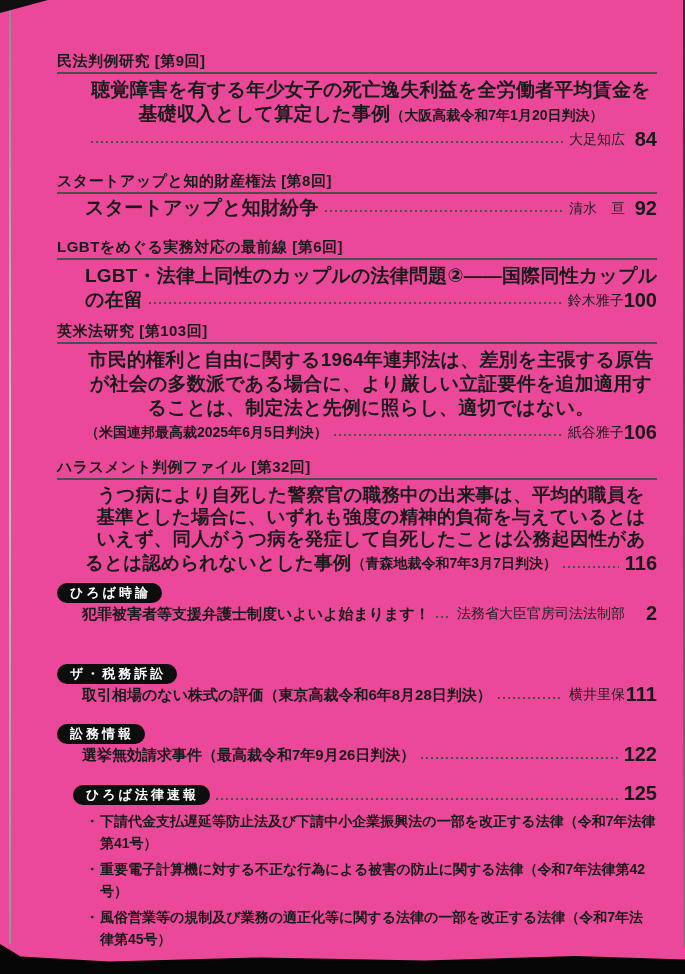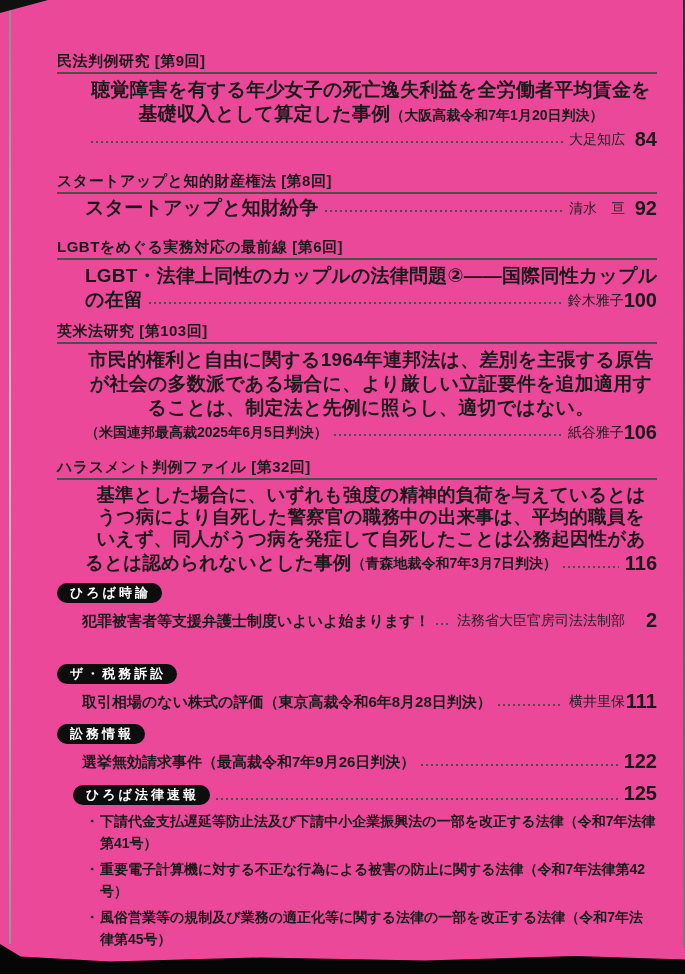--- a/index.html
+++ b/index.html
@@ -32,21 +32,21 @@
   .row { display:flex; align-items:center; padding-left:28px; line-height:20px; margin-top:2px; }
   .dots { flex:1 1 auto; height:2px; align-self:flex-end; margin:0 6px 6px 6px;
     background-image:repeating-linear-gradient(90deg,#4c4c4c 0 2px,transparent 2px 5px); }
   .author { font-size:14px; font-weight:500; color:#222; white-space:nowrap; }
   .pg { font-size:20px; font-weight:700; min-width:32px; text-align:right; white-space:nowrap; }
   
   .badge { display:inline-block; background:#0d0d0d; color:#fff; font-size:13px; font-weight:600;
     letter-spacing:3px; line-height:15px; padding:2px 11px 3px 13px; border-radius:10px; }
   .badge-row { display:flex; align-items:flex-end; padding-left:16px; }
   .badge-row .dots { margin-bottom:5px; }
-  .bitem { display:flex; align-items:flex-end; padding-left:25px; margin-top:7px;
+  .bitem { display:flex; align-items:flex-end; padding-left:25px; margin-top:0;
     font-size:15px; font-weight:700; line-height:21px; }
   .bitem .btitle { white-space:nowrap; }
   
   .bullets { margin-top:5px; padding-left:28px; }
   .bullet { display:flex; font-size:14px; font-weight:600; line-height:22px; margin-bottom:4px; }
   .bullet .marker { flex:0 0 15px; }
   .bullet .btext { flex:1; }
 </style>
 </head>
 <body>
@@ -93,22 +93,22 @@
     <div class="row">
       <span class="note">（米国連邦最高裁2025年6月5日判決）</span>
       <span class="dots"></span>
       <span class="author">紙谷雅子</span>
       <span class="pg">106</span>
     </div>
   </div>
 
   <div class="blk tight" style="top:458px;">
     <div class="sec-head">ハラスメント判例ファイル [第32回]</div>
+    <div class="title-line t-lg">うつ病により自死した警察官の職務中の出来事は、平均的職員を</div>
     <div class="title-line t-lg">基準とした場合に、いずれも強度の精神的負荷を与えているとは</div>
-    <div class="title-line t-lg">うつ病により自死した警察官の職務中の出来事は、平均的職員を</div>
     <div class="title-line t-lg">いえず、同人がうつ病を発症して自死したことは公務起因性があ</div>
     <div class="row" style="line-height:22px;">
       <span class="t-lg" style="font-size:18.5px;">るとは認められないとした事例</span>
       <span class="note">（青森地裁令和7年3月7日判決）</span>
       <span class="dots"></span>
       <span class="pg">116</span>
     </div>
   </div>
 
   <div class="blk" style="top:583px;">

